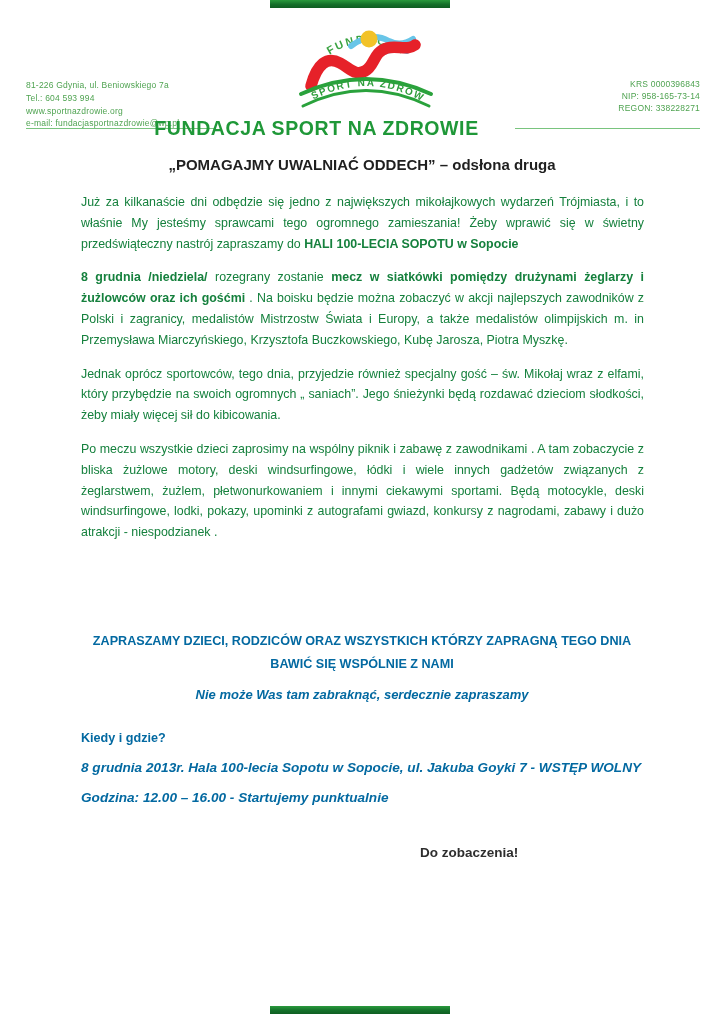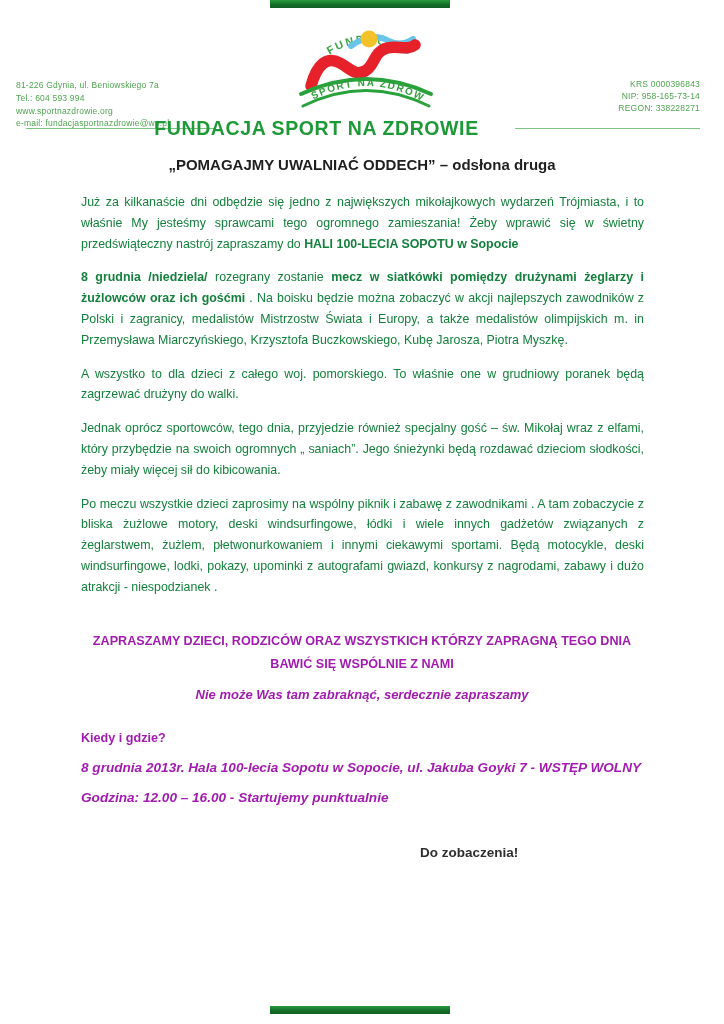--- a/index.html
+++ b/index.html
@@ -7,21 +7,21 @@
     position:relative;width:724px;height:1024px;background:#ffffff;overflow:hidden;
     font-family:"Liberation Sans",sans-serif;
   }
   .topbar,.bottombar{
     position:absolute;height:8px;background:linear-gradient(180deg,#2a9a3d 0%,#15702a 55%,#0f5e22 100%);
   }
   .topbar{left:270px;top:0;width:180px;}
   .bottombar{left:270px;top:1006px;width:180px;}
   .logo{position:absolute;left:293px;top:8px;}
   .contact{
-    position:absolute;left:16px;top:79px;width:220px;
+    position:absolute;left:26px;top:79px;width:220px;
     font-size:8.5px;line-height:12.8px;color:#4fa351;letter-spacing:0.2px;
   }
   .registry{
     position:absolute;right:24px;top:79px;width:260px;text-align:right;
     font-size:8.5px;line-height:11.8px;color:#4fa351;letter-spacing:0.2px;
   }
   .rule{position:absolute;height:1px;background:#79c47e;}
   .rule-left{left:26px;top:128px;width:189px;}
   .rule-right{left:515px;top:128px;width:185px;}
   .org-title{
@@ -30,21 +30,21 @@
   }
   .doc-title{
     position:absolute;left:0;top:156px;width:724px;text-align:center;
     font-size:15px;font-weight:bold;color:#1f1f1f;
   }
   .body-text{position:absolute;left:81px;top:192px;width:563px;}
   .body-text p{
     margin:0 0 13px 0;font-size:12.4px;line-height:20.8px;color:#15803d;
     text-align:justify;
   }
-  .invitation{position:absolute;left:72px;top:630px;width:580px;color:#a21caf;}
+  .invitation{position:absolute;left:72px;top:630px;width:580px;color:#0369a1;}
   .inv-headline{ text-align:center;font-weight:bold;font-size:12.6px;line-height:23px;}
   .inv-sub{text-align:center;font-weight:bold;font-style:italic;font-size:13px;margin-top:11px;}
   .inv-kiedy{font-weight:bold;font-size:12.6px;margin-top:29px;padding-left:9px;}
   .inv-date{font-weight:bold;font-style:italic;font-size:13.6px;margin-top:15px;padding-left:9px;}
   .inv-time{font-weight:bold;font-size:13.6px;margin-top:15px;padding-left:9px;font-style:italic;}
   .closing{
     position:absolute;left:420px;top:845px;width:200px;text-align:left;
     font-weight:bold;font-size:13.5px;color:#2e2e2e;
   }
 </style>
@@ -94,21 +94,20 @@
   <div class="rule rule-left"></div>
   <div class="rule rule-right"></div>
 
   <div class="org-title">FUNDACJA SPORT NA ZDROWIE</div>
 
   <div class="doc-title">„POMAGAJMY UWALNIAĆ ODDECH” – odsłona druga</div>
 
   <div class="body-text">
     <p><span>Już za kilkanaście dni odbędzie się jedno z największych mikołajkowych wydarzeń Trójmiasta, i to właśnie My jesteśmy sprawcami tego ogromnego zamieszania! Żeby wprawić się w świetny przedświąteczny nastrój zapraszamy do </span><span style="font-weight: bold;">HALI 100-LECIA  SOPOTU w Sopocie</span></p>
     <p><span style="font-weight: bold;">8 grudnia /niedziela/</span><span> rozegrany zostanie </span><span style="font-weight: bold;">mecz w siatkówki pomiędzy drużynami żeglarzy i żużlowców oraz ich gośćmi</span><span> . Na boisku będzie można zobaczyć w akcji najlepszych zawodników z Polski i zagranicy, medalistów Mistrzostw Świata i Europy, a także medalistów olimpijskich m. in Przemysława Miarczyńskiego, Krzysztofa Buczkowskiego, Kubę Jarosza, Piotra Myszkę.</span></p>
-    <p><span> A wszystko to dla dzieci z całego woj. pomorskiego. To właśnie one w grudniowy poranek będą zagrzewać drużyny do walki.</span></p>
     <p><span>Jednak oprócz sportowców, tego dnia, przyjedzie również specjalny gość – </span><span style="font-weight: normal;">św. Mikołaj wraz z elfami</span><span>, który przybędzie na swoich ogromnych „ saniach”. Jego śnieżynki będą rozdawać dzieciom słodkości, żeby miały więcej sił do kibicowania.</span></p>
     <p><span>Po meczu wszystkie dzieci zaprosimy na wspólny piknik i zabawę z zawodnikami . A tam zobaczycie  z bliska  żużlowe motory, deski windsurfingowe, łódki i wiele innych gadżetów związanych z żeglarstwem, żużlem, płetwonurkowaniem i innymi ciekawymi sportami. Będą motocykle, deski windsurfingowe, lodki, pokazy, upominki  z autografami gwiazd, konkursy z nagrodami, zabawy i dużo atrakcji -  niespodzianek .</span></p>
   </div>
 
   <div class="invitation">
     <div class="inv-headline">
       <div>ZAPRASZAMY DZIECI, RODZICÓW ORAZ WSZYSTKICH KTÓRZY ZAPRAGNĄ TEGO DNIA</div>
       <div>BAWIĆ SIĘ WSPÓLNIE Z NAMI</div>
     </div>
     <div class="inv-sub">Nie może Was tam zabraknąć, serdecznie zapraszamy</div>

